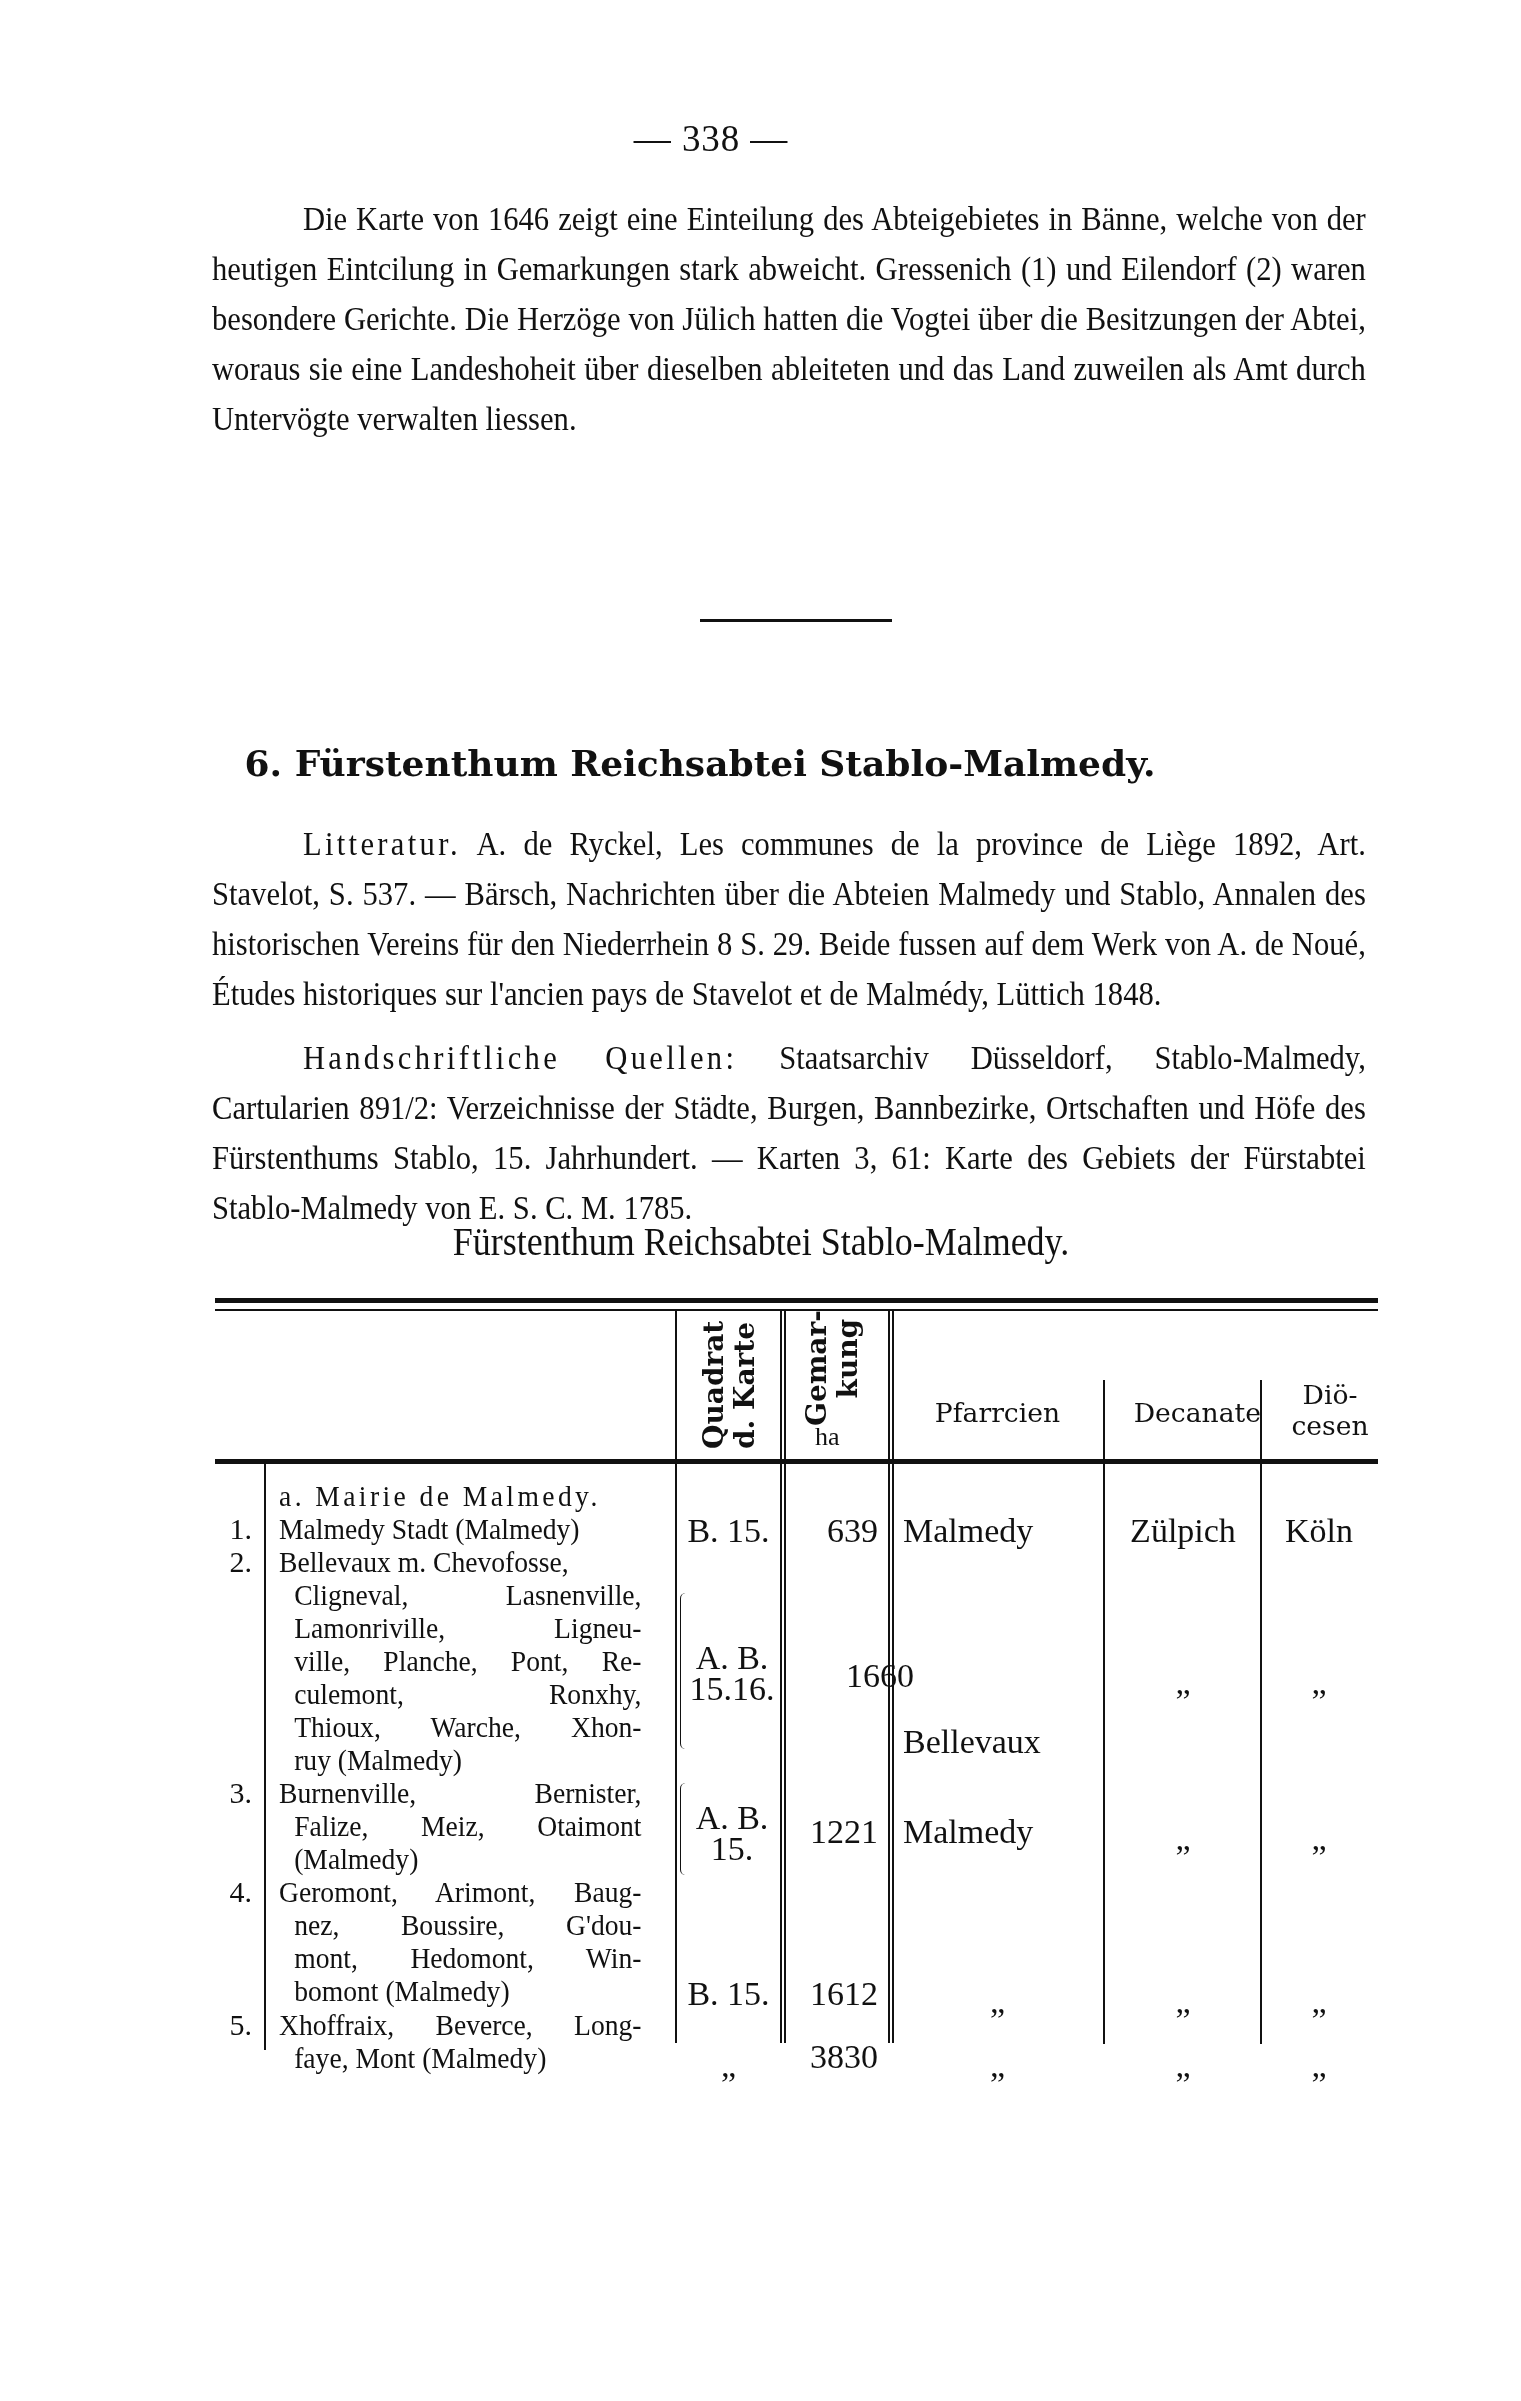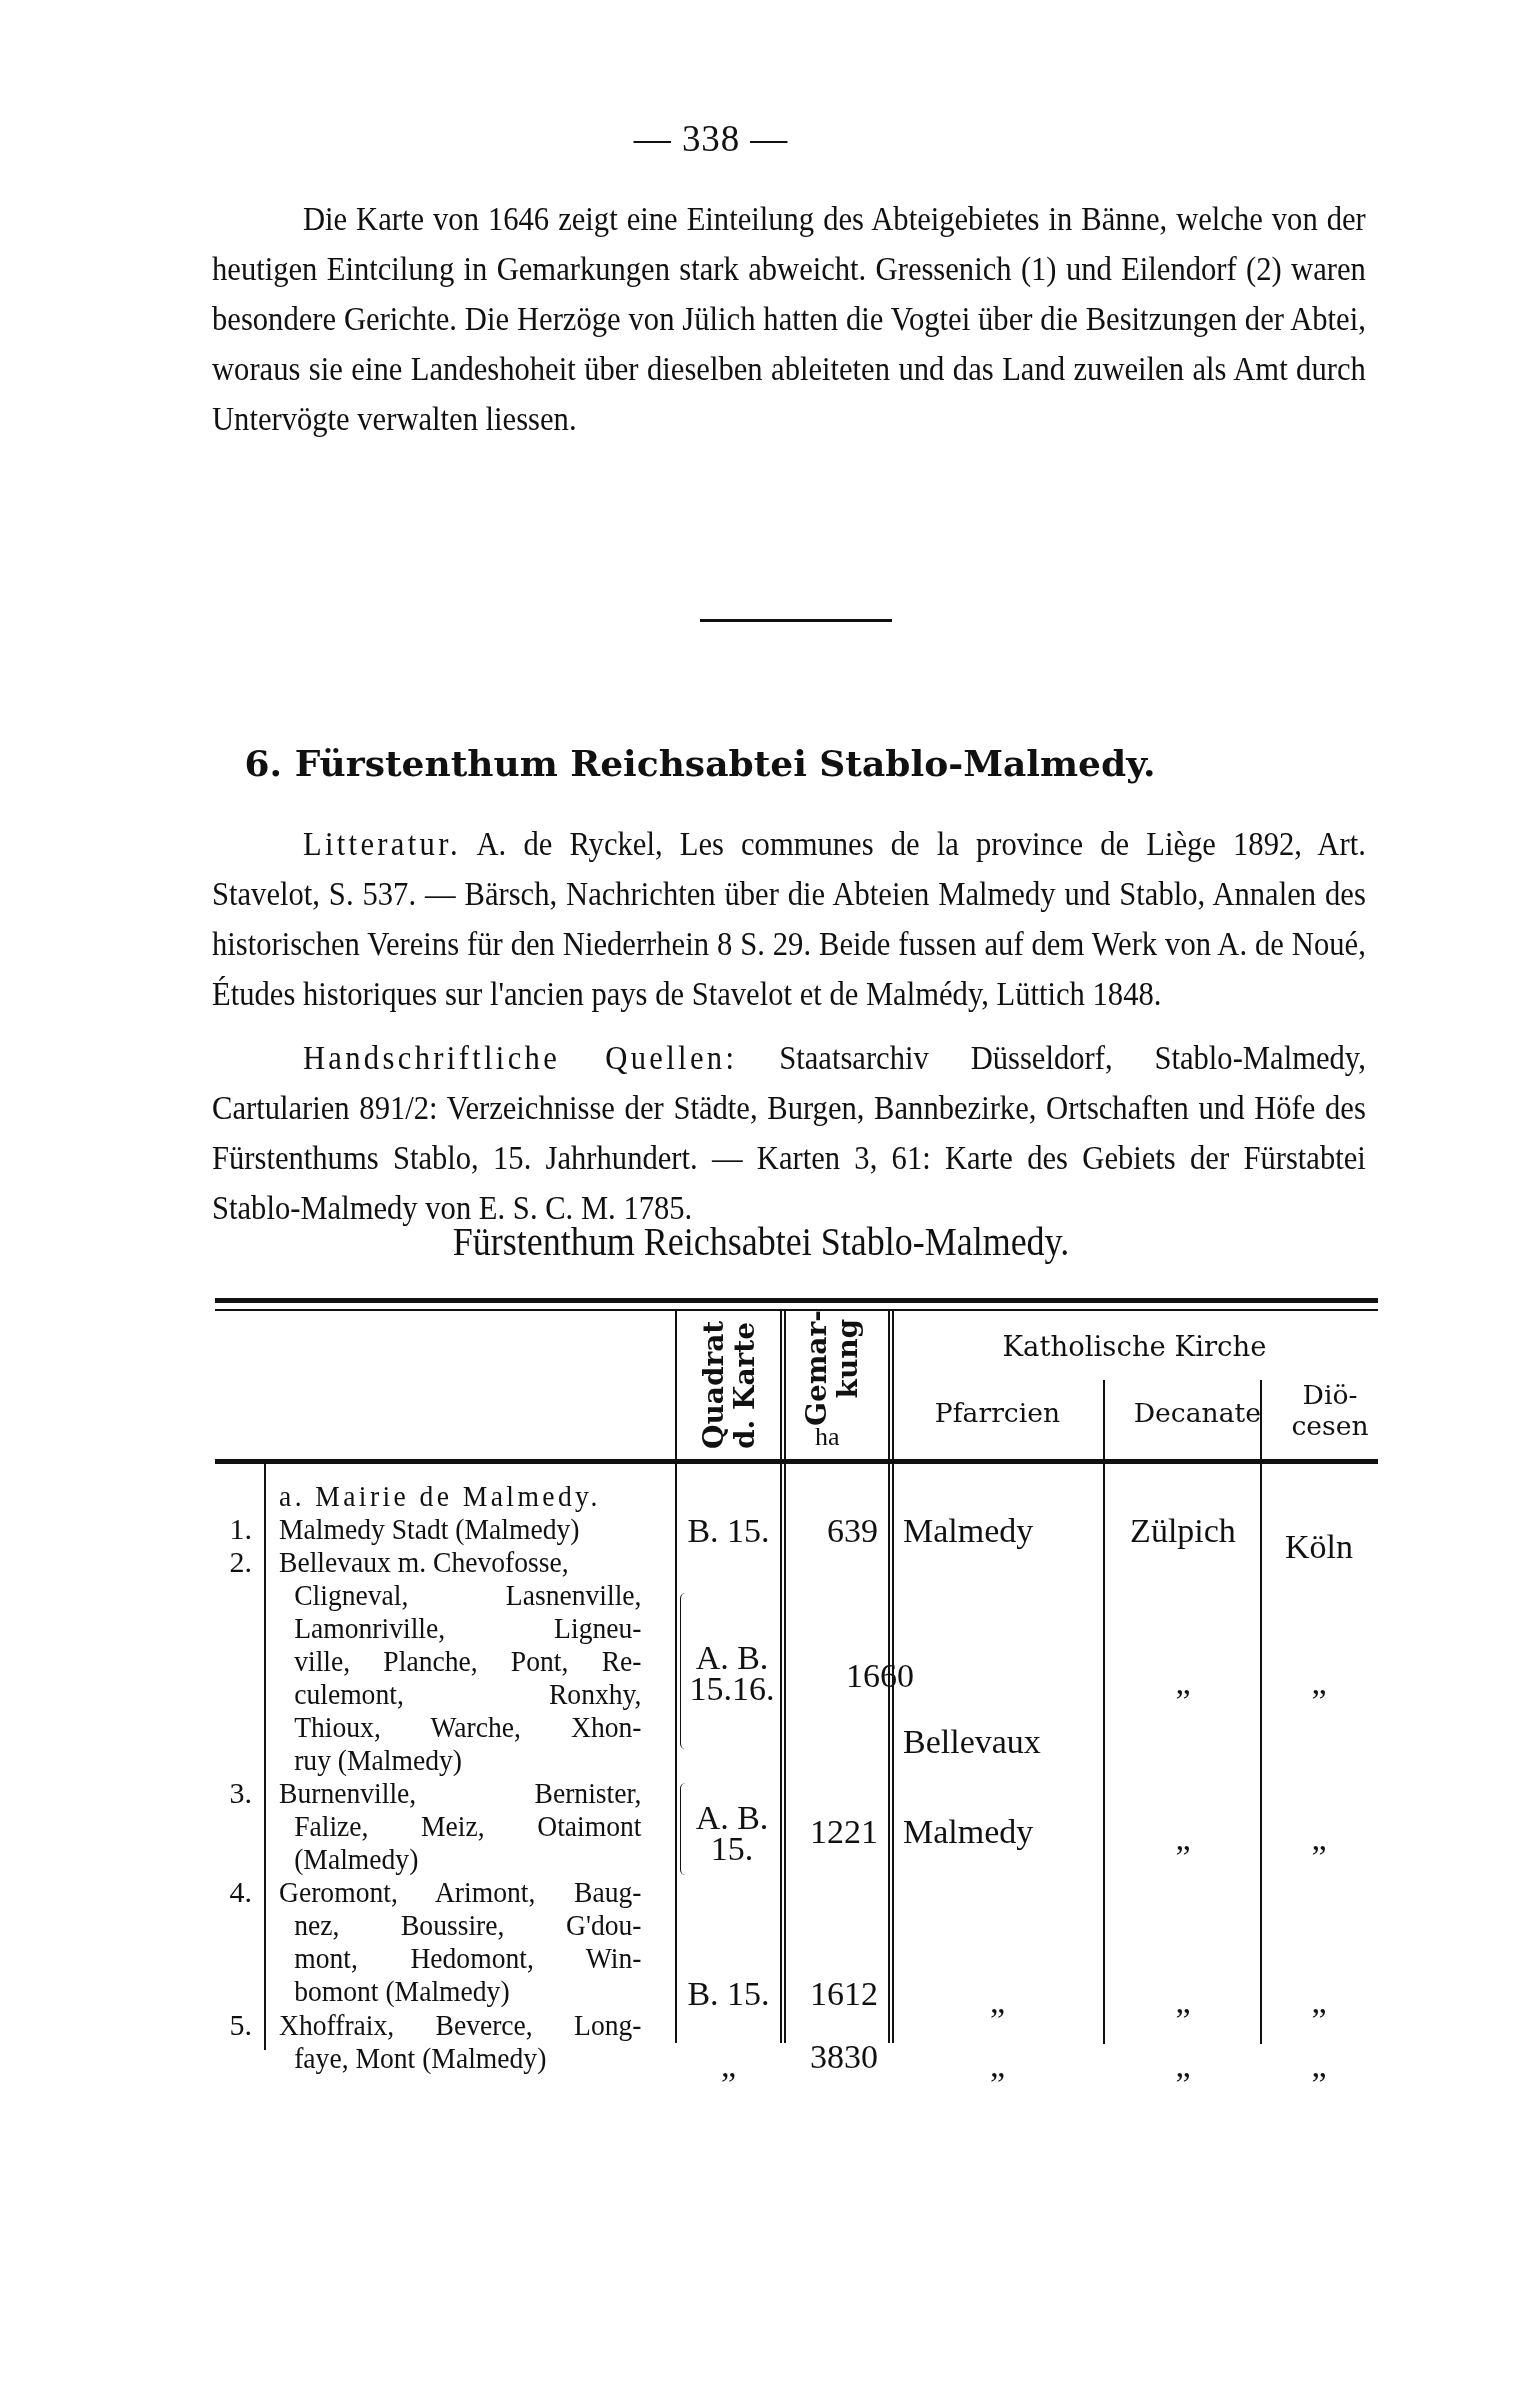--- a/index.html
+++ b/index.html
@@ -77,39 +77,38 @@
   <div class="rot" style="left:483px;top:151px;">
     <div>Quadrat</div>
     <div>d. Karte</div>
   </div>
   <div class="rot" style="left:586px;top:128px;">
     <div>Gemar-</div>
     <div style="padding-left:27.5px;">kung</div>
   </div>
   <div class="hcell" style="left:600px;top:124px;font-size:26px;">ha</div>
 
-  <div class="hcell bold-head" style="left:677px;width:485px;top:32px;text-align:center;font-size:27.5px;font-weight:normal;">Katholische Kirche</div>
   <div class="hcell bold-head" style="left:677px;width:211px;top:99px;text-align:center;font-size:26.6px;font-weight:normal;">Pfarrcien</div>
   <div class="hcell bold-head" style="left:890px;width:156px;top:99px;text-align:right;font-size:26.6px;font-weight:normal;">Decanate</div>
   <div class="hcell bold-head" style="left:1046px;width:116px;top:81px;text-align:center;font-size:26.6px;line-height:31px;font-weight:normal;padding-left:11px;">
     <div>Diö-</div>
     <div>cesen</div>
   </div>
 
   <div class="name" style="top:181px;"><span class="spaced">a. Mairie de Malmedy.</span></div>
 
   <div class="row-num" style="top:214px;">1.</div>
   <div class="name" style="top:214px;">
       <div>Malmedy Stadt (Malmedy)</div>
     </div>
   <div class="cell" style="left:462px;width:103px;top:214px;text-align:center;">B. 15.</div>
   <div class="cell" style="left:571px;width:92px;top:214px;text-align:right;">639</div>
   <div class="cell" style="left:688px;top:214px;">Malmedy</div>
   <div class="cell" style="left:890px;width:156px;top:214px;text-align:center;">Zülpich</div>
-  <div class="cell" style="left:1046px;width:116px;top:230px;text-align:center;">Köln</div>
+  <div class="cell" style="left:1046px;width:116px;top:214px;text-align:center;">Köln</div>
 
   <div class="row-num" style="top:247px;">2.</div>
   <div class="name" style="top:247px;">
     <div>Bellevaux m. Chevofosse,</div>
     <div class="cont">Cligneval, Lasnenville,</div>
     <div class="cont">Lamonriville, Ligneu-</div>
     <div class="cont">ville, Planche, Pont, Re-</div>
     <div class="cont">culemont, Ronxhy,</div>
     <div class="cont">Thioux, Warche, Xhon-</div>
     <div class="last">ruy (Malmedy)</div>

